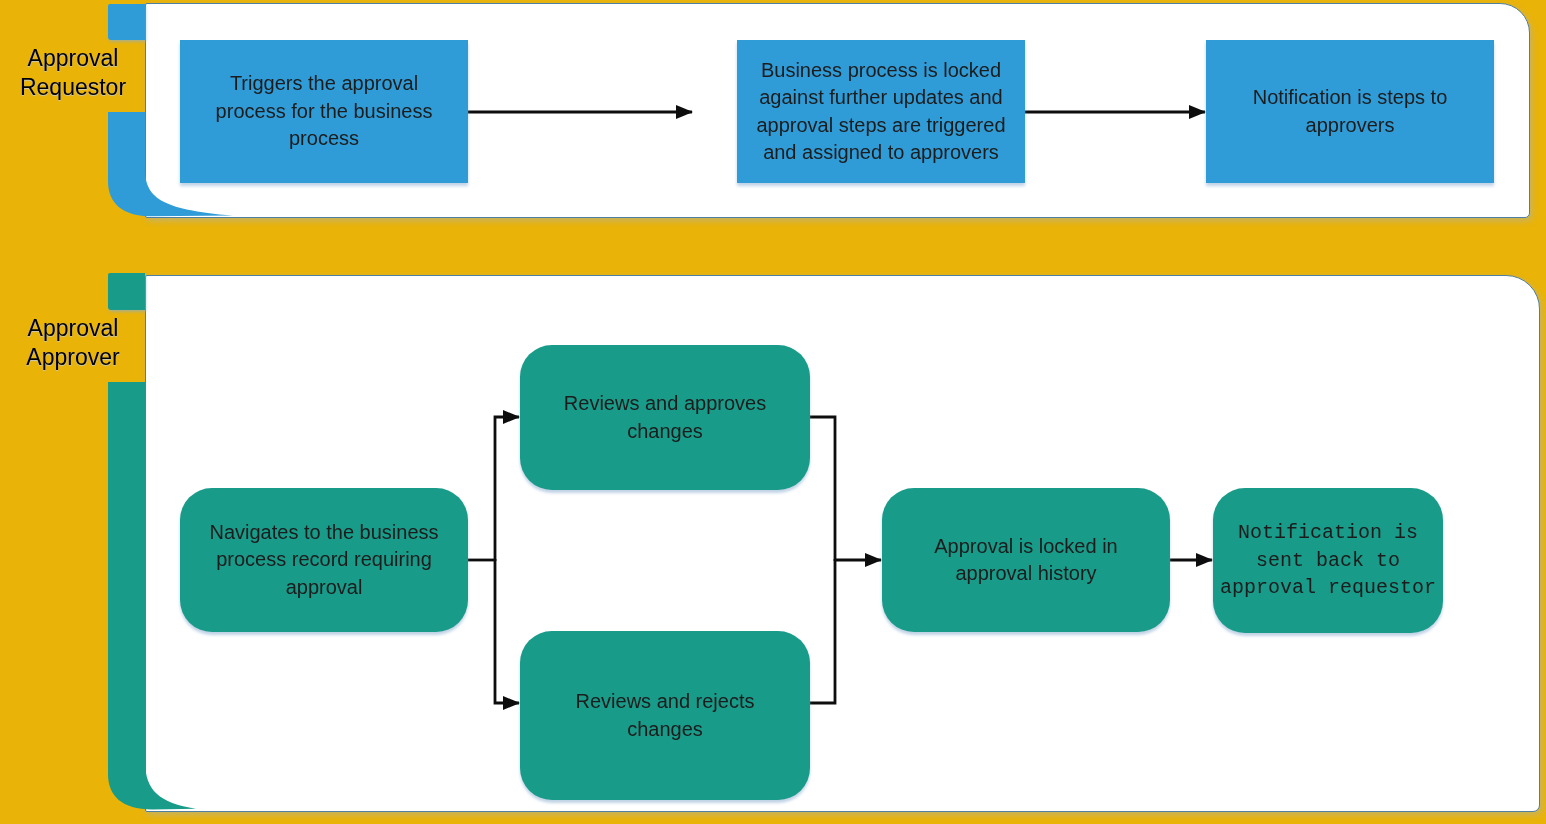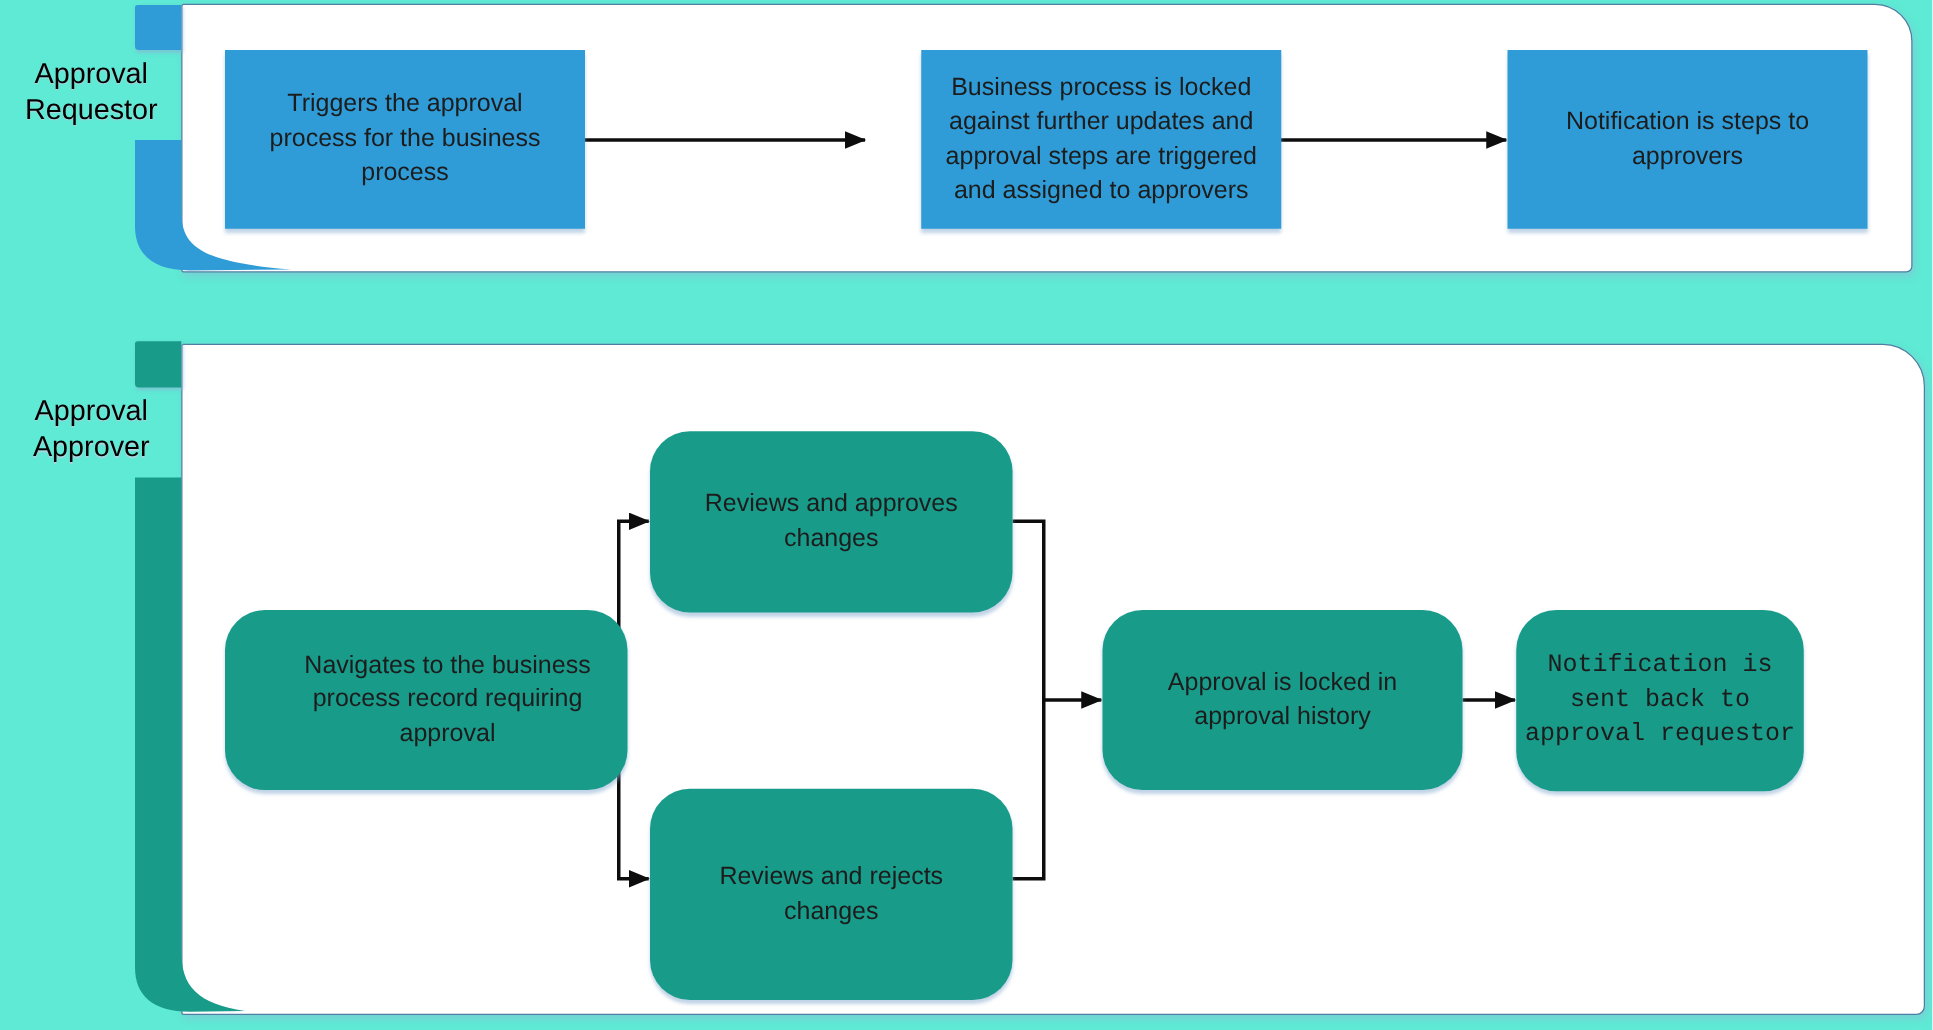--- a/index.html
+++ b/index.html
@@ -4,21 +4,21 @@
 <style>
   :root{
     --requestor-accent:#2f9cd8;
     --approver-accent:#199b8a;
     --lane-border:#4f7fa0;
     --connector:#0d0d0d;
     --text:#1c1c1c;
   }
   html,body{margin:0;padding:0;background:#ffffff;}
   .canvas{
-    position:relative;width:1546px;height:824px;background:#5eead4;overflow:hidden;
+    position:relative;width:1546px;height:824px;background:#eab308;overflow:hidden;
     font-family:"Liberation Sans","DejaVu Sans",sans-serif;color:var(--text);
   }
   .lane{
     position:absolute;background:#ffffff;
     border:1.6px solid var(--lane-border);
     box-shadow:2px 3px 6px rgba(150,180,215,.45);
   }
   .lane.requestor{left:145px;top:3px;width:1383px;height:213px;border-radius:2px 30px 5px 2px;}
   .lane.approver{left:145px;top:275px;width:1393px;height:535px;border-radius:2px 34px 7px 2px;}
   .lane-tab{
@@ -89,21 +89,21 @@
   <div class="step blue" style="left:180px;top:40px;width:288px;height:143px;">Triggers the approval
 process for the business
 process</div>
   <div class="step blue" style="left:693px;top:40px;width:288px;height:143px;margin-left:44px;">Business process is locked
 against further updates and
 approval steps are triggered
 and assigned to approvers</div>
   <div class="step blue" style="left:1206px;top:40px;width:288px;height:143px;">Notification is steps to
 approvers</div>
 
-  <div class="step teal" style="left:180px;top:488px;width:288px;height:144px;padding-left:34px;">Navigates to the business
+  <div class="step teal" style="left:180px;top:488px;width:288px;height:144px;">Navigates to the business
 process record requiring
 approval</div>
   <div class="step teal" style="left:520px;top:345px;width:290px;height:145px;">Reviews and approves
 changes</div>
   <div class="step teal" style="left:520px;top:631px;width:290px;height:169px;">Reviews and rejects
 changes</div>
   <div class="step teal" style="left:882px;top:488px;width:288px;height:144px;">Approval is locked in
 approval history</div>
   <div class="step teal" style="left:1213px;top:488px;width:230px;height:145px;font-family:Liberation Mono, monospace;">Notification is sent back to
 approval requestor</div>

